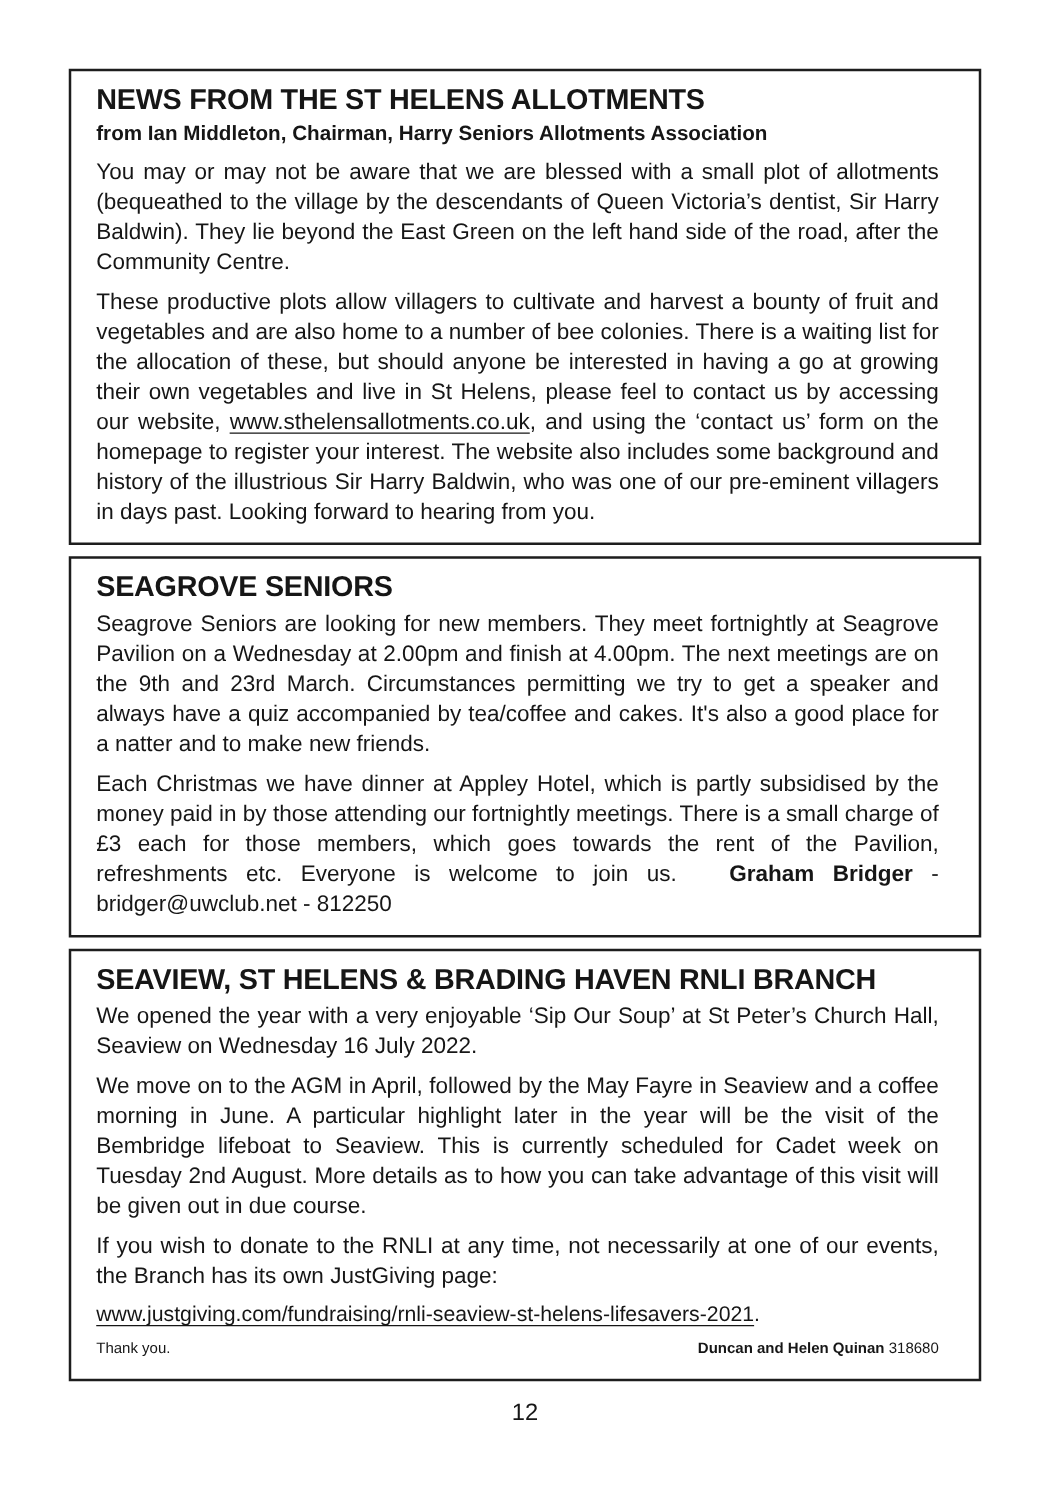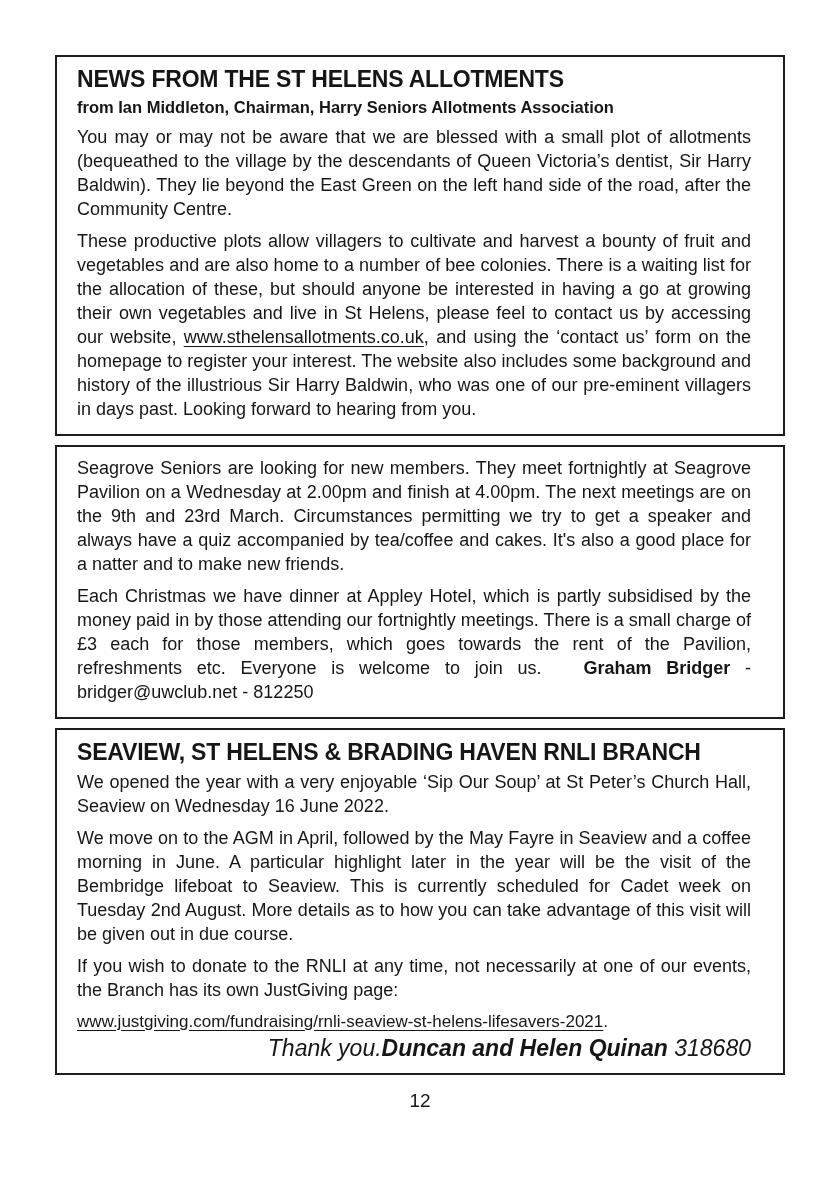--- a/index.html
+++ b/index.html
@@ -46,26 +46,25 @@
   .doclink {
     color: inherit;
     text-decoration: underline;
     text-underline-offset: 3px;
     cursor: pointer;
   }
   .sig-gap { display: inline-block; width: 42px; }
   .sig-name { font-weight: bold; margin-top: 32px; }
   .sig-row {
     display: flex;
-    justify-content: flex-end;
+    justify-content: space-between;
     align-items: baseline;
-    font-size: 23px;
+    font-size: 12px;
     line-height: 24px;
     margin-top: 2px;
-    font-style: italic;
   }
   .link-line {
     font-size: 17px;
     line-height: 24px;
     margin: 0;
     text-align: left;
   }
   .footer {
     text-align: center;
     font-size: 19px;
@@ -78,27 +77,28 @@
 <div class="page">
 
   <section class="article">
     <h1 class="article-title">NEWS FROM THE ST HELENS ALLOTMENTS</h1>
     <p class="byline">from Ian Middleton, Chairman, Harry Seniors Allotments Association</p>
     <p class="para">You may or may not be aware that we are blessed with a small plot of allotments (bequeathed to the village by the descendants of Queen Victoria’s dentist, Sir Harry Baldwin). They lie beyond the East Green on the left hand side of the road, after the Community Centre.</p>
     <p class="para"><span>These productive plots allow villagers to cultivate and harvest a bounty of fruit and vegetables and are also home to a number of bee colonies. There is a waiting list for the allocation of these, but should anyone be interested in having a go at growing their own vegetables and live in St Helens, please feel to contact us by accessing our website, </span><a class="doclink">www.sthelensallotments.co.uk</a><span>, and using the ‘contact us’ form on the homepage to register your interest. The website also includes some background and history of the illustrious Sir Harry Baldwin, who was one of our pre-eminent villagers in days past. Looking forward to hearing from you.</span></p>
   </section>
 
   <section class="article">
+    <h1 class="article-title">SEAGROVE SENIORS</h1>
     <p class="para">Seagrove Seniors are looking for new members. They meet fortnightly at Seagrove Pavilion on a Wednesday at 2.00pm and finish at 4.00pm. The next meetings are on the 9th and 23rd March. Circumstances permitting we try to get a speaker and always have a quiz accompanied by tea/coffee and cakes. It's also a good place for a natter and to make new friends.</p>
     <p class="para"><span>Each Christmas we have dinner at Appley Hotel, which is partly subsidised by the money paid in by those attending our fortnightly meetings. There is a small charge of £3 each for those members, which goes towards the rent of the Pavilion, refreshments etc. Everyone is welcome to join us.</span><span class="sig-gap"></span><span class="sig-name">Graham Bridger</span><span> - bridger@uwclub.net - 812250</span></p>
   </section>
 
   <section class="article">
     <h1 class="article-title">SEAVIEW, ST HELENS &amp; BRADING HAVEN RNLI BRANCH</h1>
-    <p class="para">We opened the year with a very enjoyable ‘Sip Our Soup’ at St Peter’s Church Hall, Seaview on Wednesday 16 June 2022.</p>
+    <p class="para">We opened the year with a very enjoyable ‘Sip Our Soup’ at St Peter’s Church Hall, Seaview on Wednesday 16 July 2022.</p>
     <p class="para">We move on to the AGM in April, followed by the May Fayre in Seaview and a coffee morning in June. A particular highlight later in the year will be the visit of the Bembridge lifeboat to Seaview. This is currently scheduled for Cadet week on Tuesday 2nd August. More details as to how you can take advantage of this visit will be given out in due course.</p>
     <p class="para">If you wish to donate to the RNLI at any time, not necessarily at one of our events, the Branch has its own JustGiving page:</p>
     <p class="link-line"><a class="doclink">www.justgiving.com/fundraising/rnli-seaview-st-helens-lifesavers-2021</a><span>.</span></p>
     <div class="sig-row">
       <span>Thank you.</span>
       <span><span class="sig-name">Duncan and Helen Quinan</span> <span>318680</span></span>
     </div>
   </section>
 
   <div class="footer">12</div>

